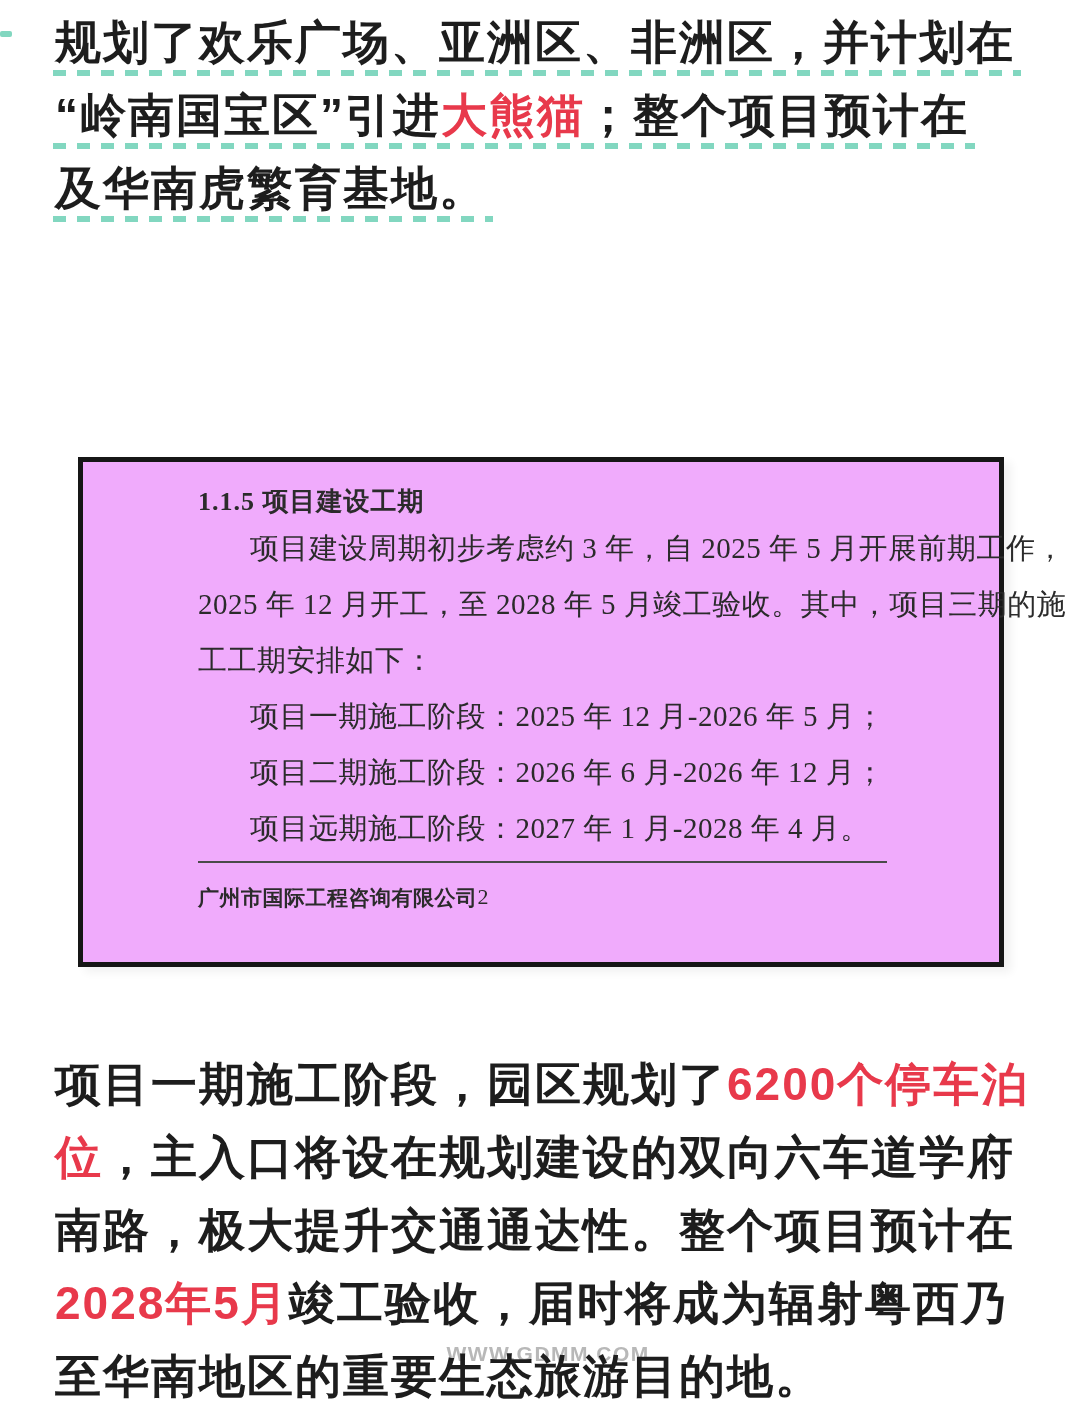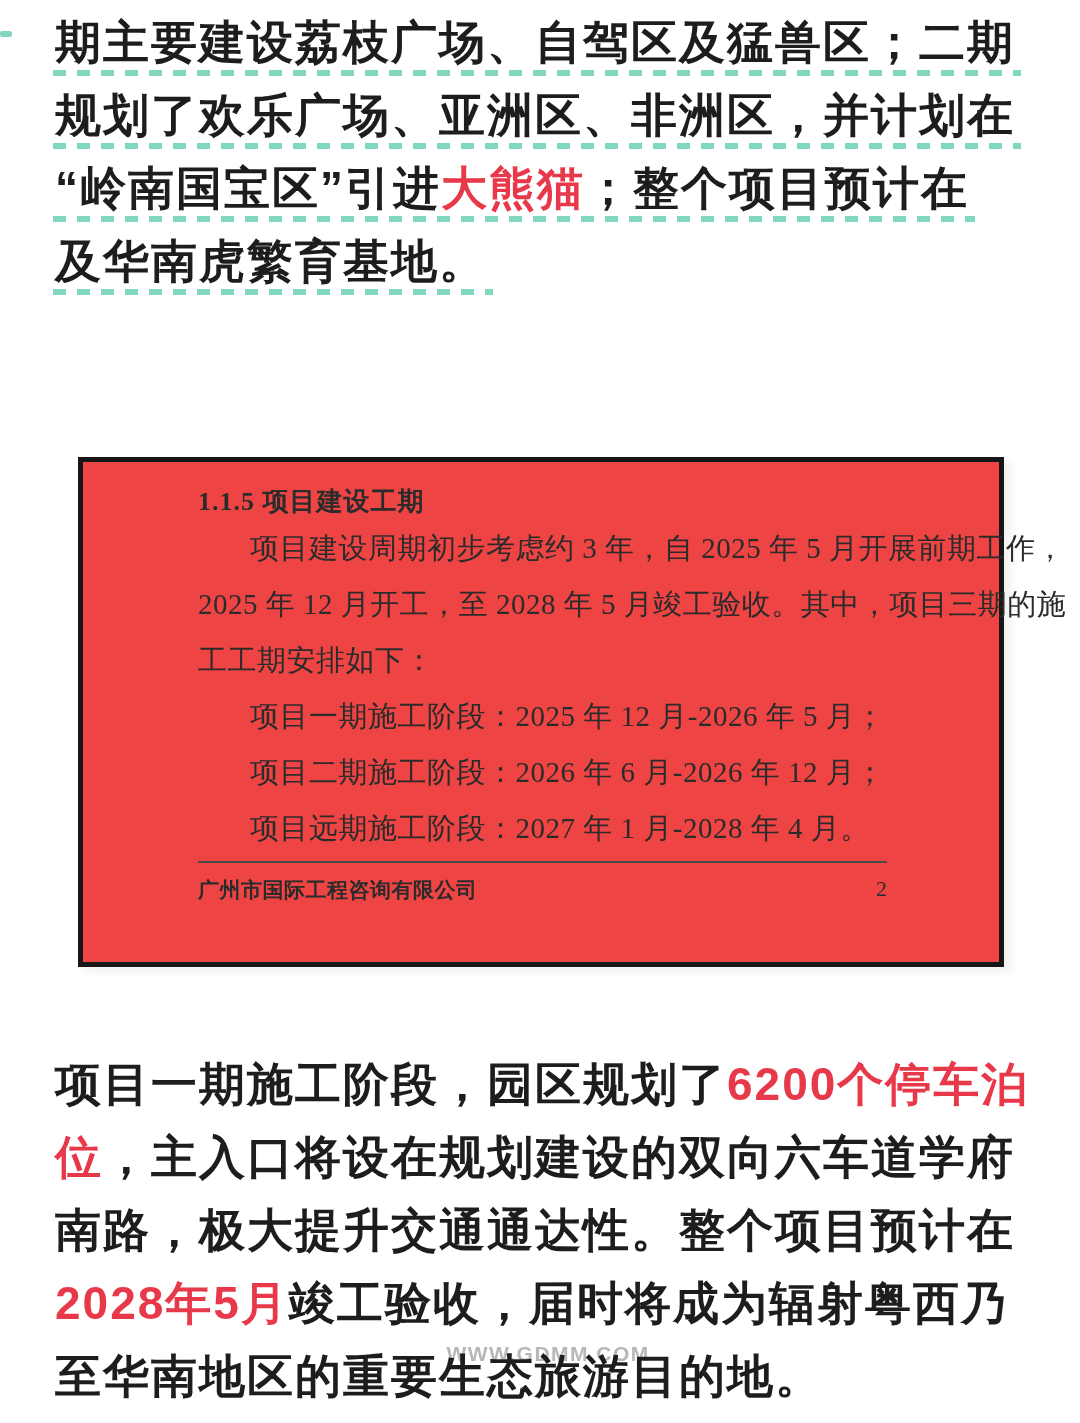--- a/index.html
+++ b/index.html
@@ -31,36 +31,36 @@
     background:repeating-linear-gradient(90deg,var(--teal) 0 13px,transparent 13px 24px);
   }
   .red{color:var(--red);font-weight:800;text-align:right;}
   .stray-dash{
     position:absolute;left:0;top:31px;width:12px;height:6px;
     background:var(--teal);border-radius:2px;z-index:3;
   }
   
   .doc-box{
     position:absolute;left:78px;top:457px;width:926px;height:510px;
-    box-sizing:border-box;border:5px solid #161616;background:#ef4444;
+    box-sizing:border-box;border:5px solid #161616;background:#f0abfc;
     font-family:"Liberation Serif","DejaVu Serif",serif;color:#2b2b2b;
     box-shadow:7px 5px 9px rgba(0,0,0,0.06);
     z-index:2;
   }
   .doc-heading{
     position:absolute;left:115px;top:22px;
     font-size:26px;font-weight:700;letter-spacing:1px;
   }
   .doc-lines{position:absolute;left:115px;right:112px;top:58px;}
   .doc-line{line-height:56px;font-size:29px;white-space:nowrap;letter-spacing:0.5px;}
   .doc-line.indent{padding-left:52px;}
   .doc-footer{
     position:absolute;left:115px;right:112px;top:399px;
-    border-top:2px solid #4a4a4a;padding-top:13px;
-    display:flex;justify-content:space-between;align-items:flex-start;
+    border-top:2px solid #4a4a4a;padding-top:21px;
+    display:flex;align-items:flex-start;
   }
   .doc-company{font-size:21px;font-weight:700;letter-spacing:0.5px;}
   .doc-page-num{font-size:22px;}
   
   .wm{
     position:absolute;left:50%;top:1334px;transform:translateX(-46%);
     text-align:center;z-index:1;pointer-events:none;
   }
   .wm-cn{
     font-size:64px;font-weight:700;letter-spacing:6px;
@@ -72,21 +72,20 @@
     font-size:21px;font-weight:600;color:#b8b8b8;letter-spacing:1.5px;
     margin-top:8px;line-height:24px;
   }
 </style>
 </head>
 <body>
 
 <div class="stray-dash"></div>
 
 <div class="para" id="top-para">
-    <div class="pline ul"><span>期主要建设荔枝广场、自驾区及猛兽区；二期</span></div>
     <div class="pline ul"><span>规划了欢乐广场、亚洲区、非洲区，并计划在</span></div>
     <div class="pline ul"><span>“岭南国宝区”引进</span><span class="red">大熊猫</span><span>；整个项目预计在</span></div>
     <div class="pline ul"><span>及华南虎繁育基地。</span></div>
   </div>
 
 <div class="doc-box">
   <div class="doc-heading">1.1.5  项目建设工期</div>
   <div class="doc-lines">
       <div class="doc-line indent">项目建设周期初步考虑约 3 年，自 2025 年 5 月开展前期工作，</div>
       <div class="doc-line">2025 年 12 月开工，至 2028 年 5 月竣工验收。其中，项目三期的施</div>

